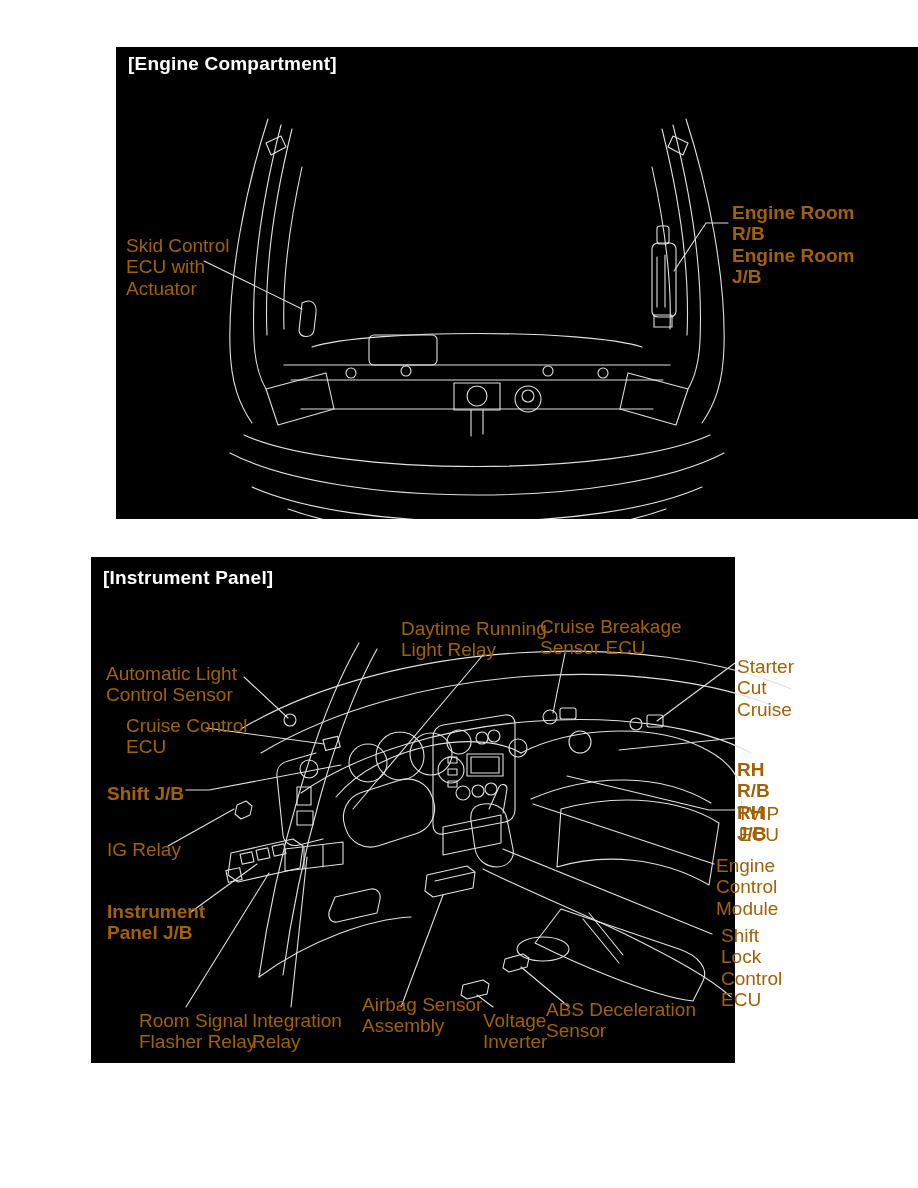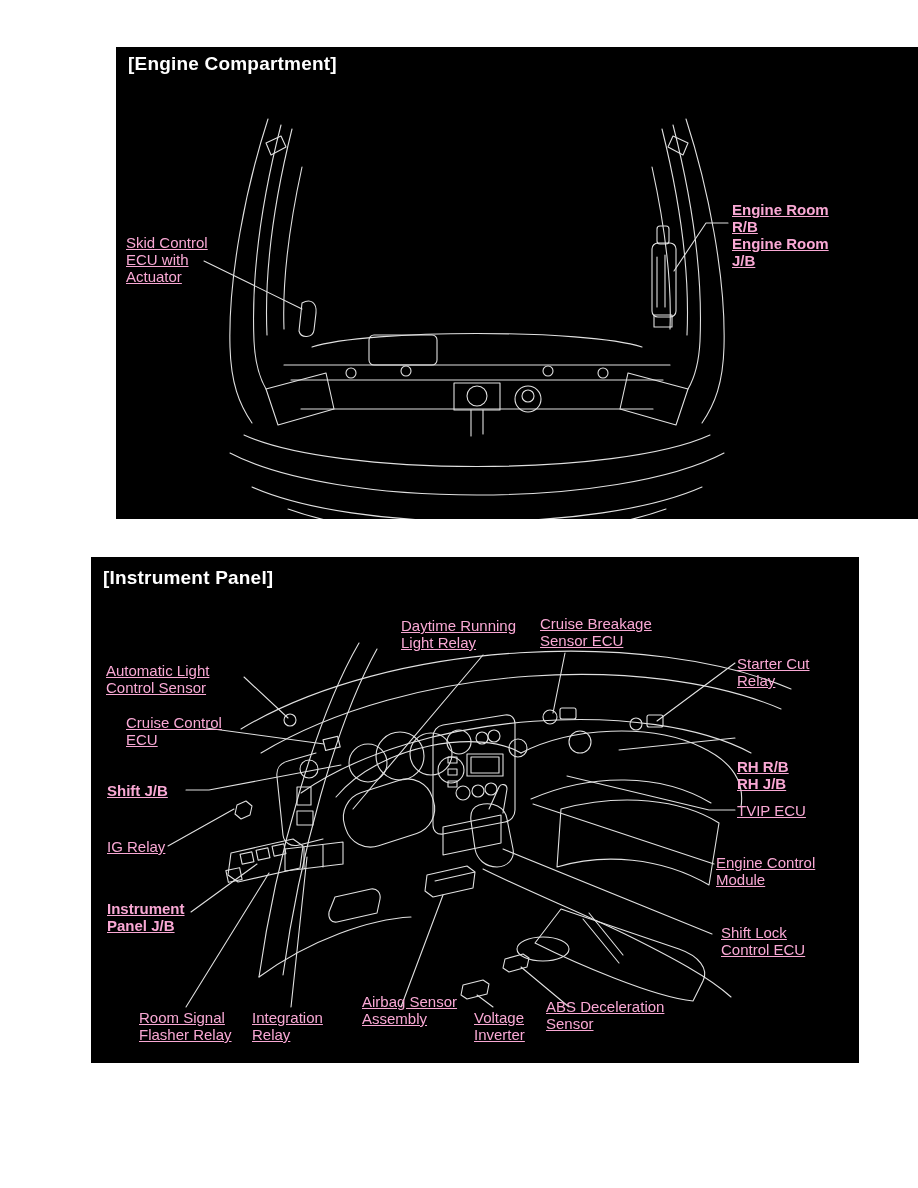--- a/index.html
+++ b/index.html
@@ -1,19 +1,19 @@
 <!DOCTYPE html>
 <html><head>
 <meta charset="utf-8">
 <style>
   html,body{margin:0;padding:0;background:#ffffff;}
   body{width:918px;height:1188px;position:relative;font-family:"Liberation Sans",sans-serif;overflow:hidden;}
   .panel{position:absolute;background:#000;}
   .panel-title{position:absolute;color:#fff;font-weight:700;font-size:19px;letter-spacing:.2px;}
-  .lbl{position:absolute;color:#f9a8d4;font-size:15px;line-height:1.13;white-space:pre-line;text-decoration:underline;}
+  .lbl{position:absolute;color:#a16207;font-size:19px;line-height:1.13;white-space:pre-line;}
   .lbl.bold{font-weight:700;}
   svg.art{position:absolute;left:0;top:0;}
 </style>
 </head>
 <body>
 
 <div class="panel" id="panel-engine" style="left:100px;top:47px;width:814px;height:472px;margin-left:16px;">
 
   <svg class="art" width="722" height="472" viewBox="0 0 722 472">
     <g stroke="#e0e0e0" stroke-width="1.1" fill="none" stroke-linecap="round" stroke-linejoin="round">
@@ -72,21 +72,21 @@
   <div class="lbl" style="left:10px;top:188px;">Skid Control
 ECU with
 Actuator</div>
 
   <div class="lbl bold" style="left:616px;top:155px;">Engine Room
 R/B
 Engine Room
 J/B</div>
 </div>
 
-<div class="panel" id="panel-instrument" style="left:91px;top:557px;width:768px;height:506px;">
+<div class="panel" id="panel-instrument" style="left:91px;top:557px;width:644px;height:506px;">
 
   <svg class="art" width="734" height="506" viewBox="0 0 734 506">
     <g stroke="#e0e0e0" stroke-width="1.1" fill="none" stroke-linecap="round" stroke-linejoin="round">
 
       <path d="M150,172 C300,82 560,72 700,132"></path>
       <path d="M170,196 C320,106 560,96 690,152"></path>
 
       <path d="M268,86 C225,160 185,300 168,420"></path>
       <path d="M286,92 C245,166 208,300 192,418"></path>
 
@@ -185,31 +185,31 @@
 ECU</div>
   <div class="lbl bold" style="left:16px;top:226px;">Shift J/B</div>
   <div class="lbl" style="left:16px;top:282px;">IG Relay</div>
   <div class="lbl bold" style="left:16px;top:344px;">Instrument
 Panel J/B</div>
   <div class="lbl" style="left:310px;top:61px;">Daytime Running
 Light Relay</div>
   <div class="lbl" style="left:449px;top:59px;">Cruise Breakage
 Sensor ECU</div>
   <div class="lbl" style="left:646px;top:99px;">Starter Cut
-Relay</div>
+Cruise</div>
   <div class="lbl bold" style="left:646px;top:170px;margin-top:32px;">RH R/B
 RH J/B</div>
   <div class="lbl" style="left:646px;top:246px;text-align:right;">TVIP ECU</div>
   <div class="lbl" style="left:625px;top:298px;">Engine Control
 Module</div>
   <div class="lbl" style="left:623px;top:368px;margin-left:7px;">Shift Lock
 Control ECU</div>
   <div class="lbl" style="left:48px;top:453px;">Room Signal
 Flasher Relay</div>
   <div class="lbl" style="left:161px;top:453px;">Integration
 Relay</div>
   <div class="lbl" style="left:271px;top:437px;">Airbag Sensor
 Assembly</div>
-  <div class="lbl" style="left:383px;top:453px;">Voltage
+  <div class="lbl" style="left:392px;top:453px;">Voltage
 Inverter</div>
   <div class="lbl" style="left:455px;top:442px;">ABS Deceleration
 Sensor</div>
 </div>
 
 </body></html>

